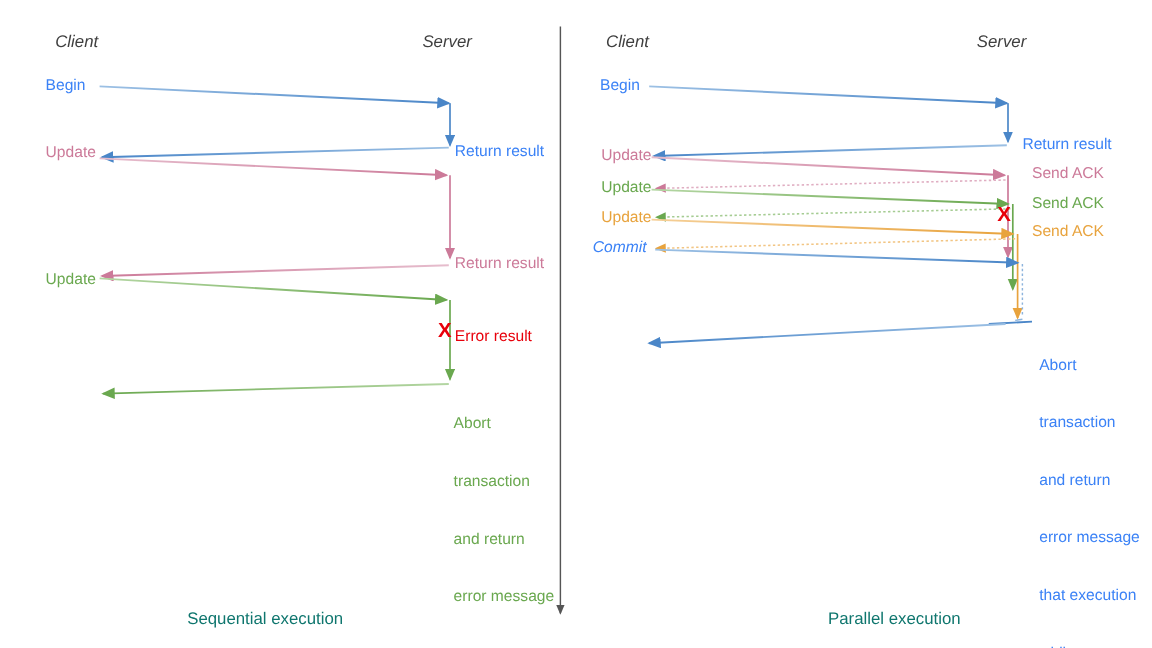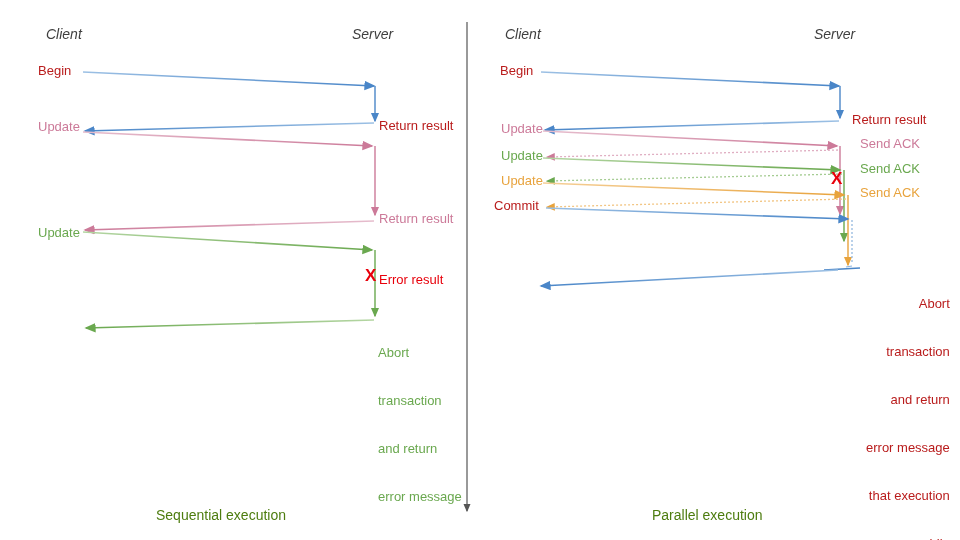--- a/index.html
+++ b/index.html
@@ -1,23 +1,23 @@
 <!DOCTYPE html>
 <html><head>
 <meta charset="utf-8">
 <style>
   html,body{margin:0;padding:0;background:#ffffff;}
   body{width:960px;height:540px;overflow:hidden;font-family:"Liberation Sans",sans-serif;}
   #stage{position:relative;width:960px;height:464px;background:#fff;}
   svg{position:absolute;left:0;top:0;width:960px;height:540px;}
   .lbl{position:absolute;font-family:"Liberation Sans",sans-serif;font-size:13px;line-height:16px;white-space:pre;}
   .actor{font-style:italic;font-size:14px;color:#3f3f3f;}
-  .caption{font-size:14px;color:#4d7c0f;}
+  .caption{font-size:14px;color:#0f766e;}
   .timelbl{font-size:12px;color:#1a1a1a;}
-  .blue{color:#b91c1c;text-align:right;}
+  .blue{color:#3b82f6;}
   .pink{color:#cc7a99;}
   .green{color:#6aa84f;}
   .orange{color:#e8a33d;}
   .red{color:#e8000b;font-weight:bold;font-size:17px;}
   .multi{line-height:16px;}
 </style>
 </head>
 <body>
 
 <div id="stage">
@@ -183,34 +183,34 @@
   <div class="lbl actor" style="left:814px;top:26px;">Server</div>
 
   <div class="lbl blue" style="left:500px;top:63px;">Begin</div>
   <div class="lbl blue" style="left:852px;top:112px;">Return result</div>
   <div class="lbl pink" style="left:501px;top:121px;">Update</div>
   <div class="lbl pink" style="left:860px;top:136px;">Send ACK</div>
   <div class="lbl green" style="left:501px;top:148px;">Update</div>
   <div class="lbl green" style="left:860px;top:161px;">Send ACK</div>
   <div class="lbl orange" style="left:501px;top:173px;">Update</div>
   <div class="lbl orange" style="left:860px;top:185px;">Send ACK</div>
-  <div class="lbl blue" style="left:494px;top:198px;">Commit</div>
+  <div class="lbl blue" style="left:494px;top:198px;font-style:italic;">Commit</div>
 
   <div class="lbl red" style="left:831px;top:171px;">X</div>
 
   <div class="lbl blue multi" style="left:866px;top:264px;">
     <div>Abort</div>
     <div>transaction</div>
     <div>and return</div>
     <div>error message</div>
     <div>that execution</div>
     <div>while</div>
     
     
     
     
   </div>
 
-  <div class="lbl caption" style="left:652px;top:507px;">Parallel execution</div>
+  <div class="lbl caption" style="left:690px;top:507px;">Parallel execution</div>
 
   <div class="lbl timelbl" style="left:452px;top:514px;margin-top:32px;">Time</div>
 
 </div>
 
 </body></html>

